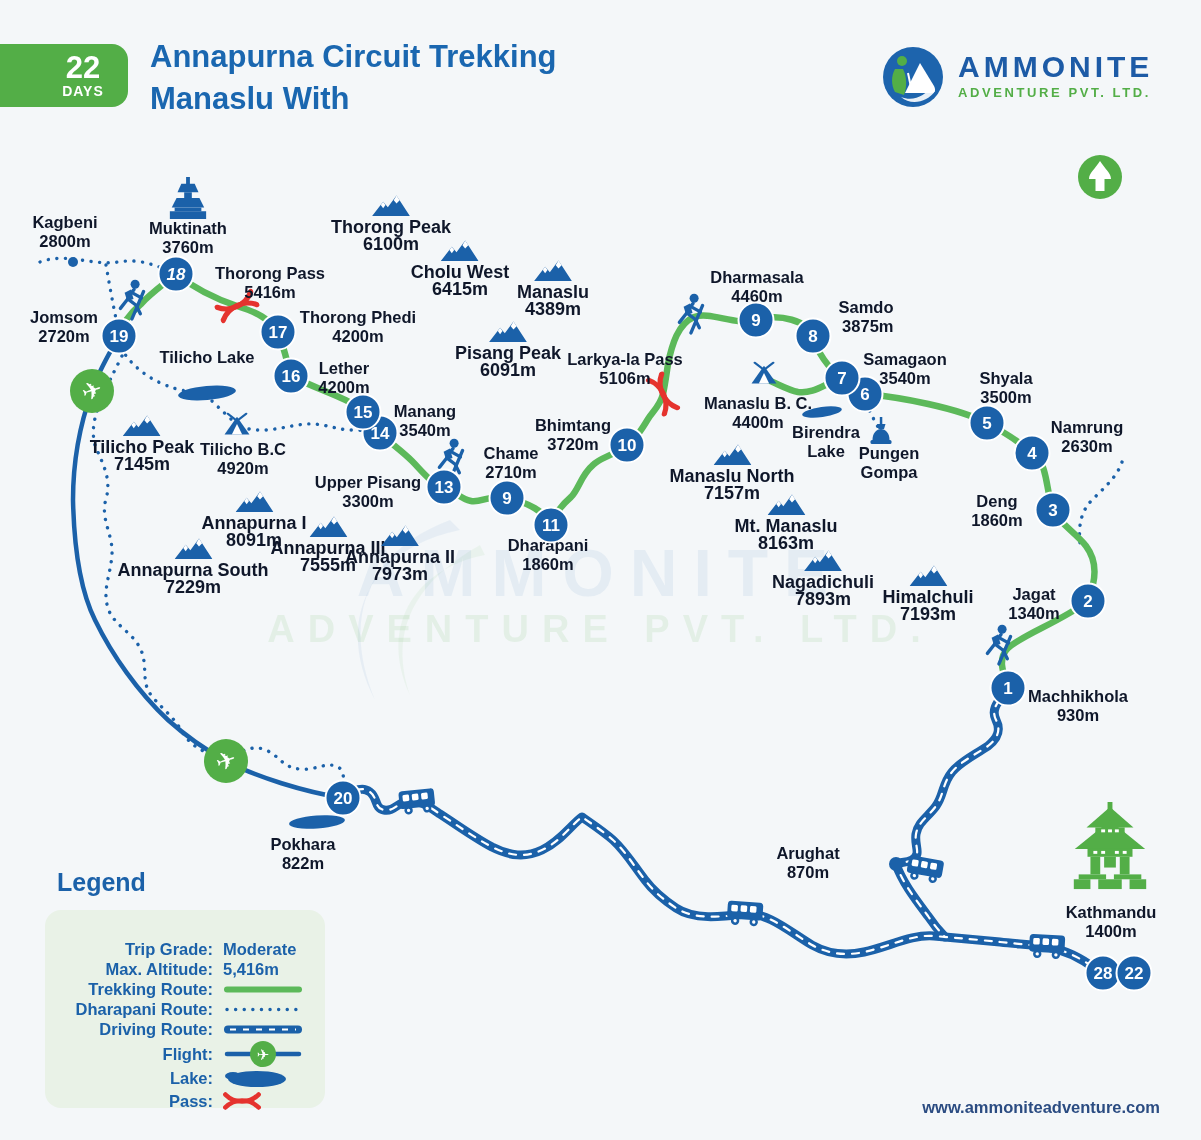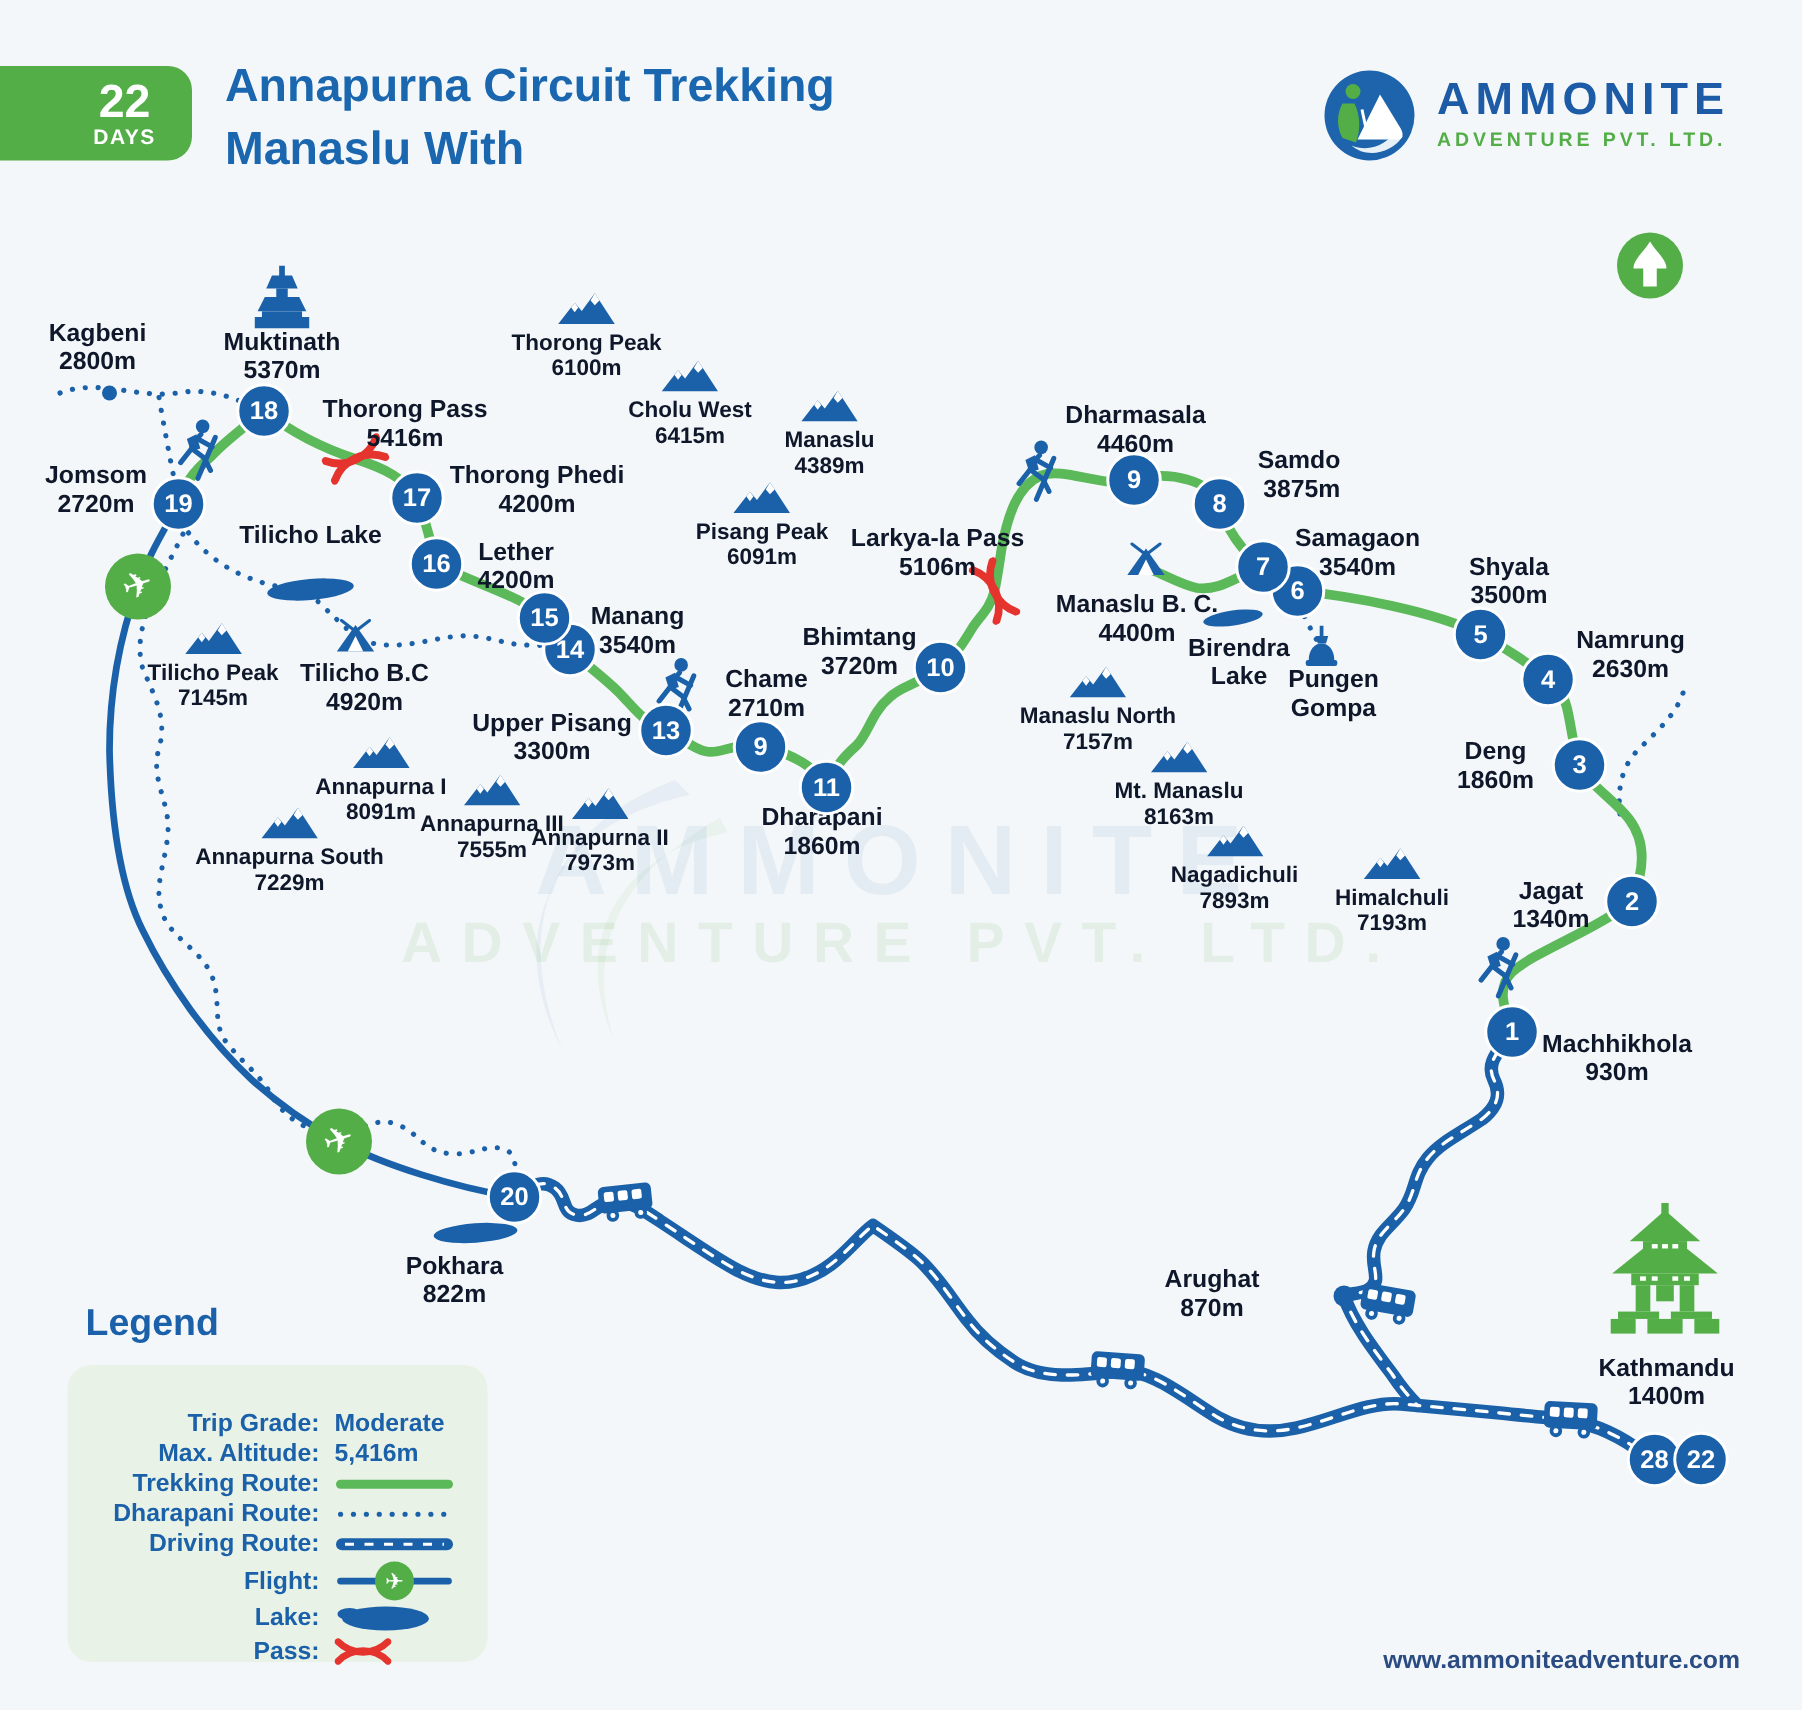--- a/index.html
+++ b/index.html
@@ -21,21 +21,21 @@
 
   
   .watermark{position:absolute;left:0;top:540px;width:100%;text-align:center;pointer-events:none;}
   .wm1{font-size:66px;font-weight:700;letter-spacing:16px;color:#1d64ad;opacity:0.07;line-height:66px;}
   .wm2{font-size:38px;font-weight:700;letter-spacing:13px;color:#53ae47;opacity:0.10;line-height:46px;}
   .wm-swoosh{position:absolute;left:330px;top:515px;opacity:0.06;pointer-events:none;}
 
   
   .town,.peak{position:absolute;transform:translateX(-50%);text-align:center;color:#0f172a;white-space:nowrap;z-index:6;}
   .town{font-size:16.5px;font-weight:600;line-height:18.5px;}
-  .peak{font-size:15px;font-weight:600;line-height:17px;display:flex;flex-direction:column;align-items:center;justify-content:center;}
+  .peak{font-size:18px;font-weight:600;line-height:17px;display:flex;flex-direction:column;align-items:center;justify-content:center;}
   .town span,.peak span{display:block;}
   .stop{position:absolute;width:37px;height:37px;border-radius:50%;background:#1b61a9;border:2.5px solid #fff;
     color:#fff;font-size:17px;font-weight:700;display:flex;align-items:center;justify-content:center;
     transform:translate(-50%,-50%);box-sizing:border-box;z-index:8;}
   .icon{position:absolute;transform:translate(-50%,-50%);z-index:5;display:block;line-height:0;}
   .plane-circle{width:44px;height:44px;border-radius:50%;background:#53ae47;display:flex;align-items:center;justify-content:center;}
   .plane-circle span{color:#fff;font-size:24px;line-height:1;transform:rotate(-18deg);}
   .map-dot{border-radius:50%;background:#1b61a9;}
 
   
@@ -145,32 +145,32 @@
       <div class="stop" style="position: absolute; left: 813px; top: 336px;">8</div>
       <div class="stop" style="position: absolute; left: 756px; top: 320px;">9</div>
       <div class="stop" style="position: absolute; left: 627px; top: 445px;">10</div>
       <div class="stop" style="position: absolute; left: 551px; top: 525px;">11</div>
       <div class="stop" style="position: absolute; left: 507px; top: 498px;">9</div>
       <div class="stop" style="position: absolute; left: 444px; top: 487px;">13</div>
       <div class="stop" style="position: absolute; left: 380px; top: 433px;">14</div>
       <div class="stop" style="position: absolute; left: 363px; top: 412px;">15</div>
       <div class="stop" style="position: absolute; left: 291px; top: 376px;">16</div>
       <div class="stop" style="position: absolute; left: 278px; top: 332px;">17</div>
-      <div class="stop" style="position: absolute; left: 176px; top: 274px;">18</div>
+      <div class="stop" style="position: absolute; left: 176px; top: 274px; font-style: italic;">18</div>
       <div class="stop" style="position: absolute; left: 119px; top: 336px;">19</div>
       <div class="stop" style="position: absolute; left: 343px; top: 798px;">20</div>
       <div class="stop" style="position: absolute; left: 1103px; top: 973px;">28</div>
       <div class="stop" style="position: absolute; left: 1134px; top: 973px;">22</div>
       <div class="town" style="position: absolute; left: 65px; top: 213px;">
         <span>Kagbeni</span>
         <span>2800m</span>
       </div>
       <div class="town" style="position: absolute; left: 188px; top: 219px;">
         <span>Muktinath</span>
-        <span>5370m</span>
+        <span>3760m</span>
       </div>
       <div class="town" style="position: absolute; left: 64px; top: 308px;">
         <span>Jomsom</span>
         <span>2720m</span>
       </div>
       <div class="town" style="position: absolute; left: 270px; top: 264px;">
         <span>Thorong Pass</span>
         <span>5416m</span>
       </div>
       <div class="town" style="position: absolute; left: 358px; top: 308px;">

